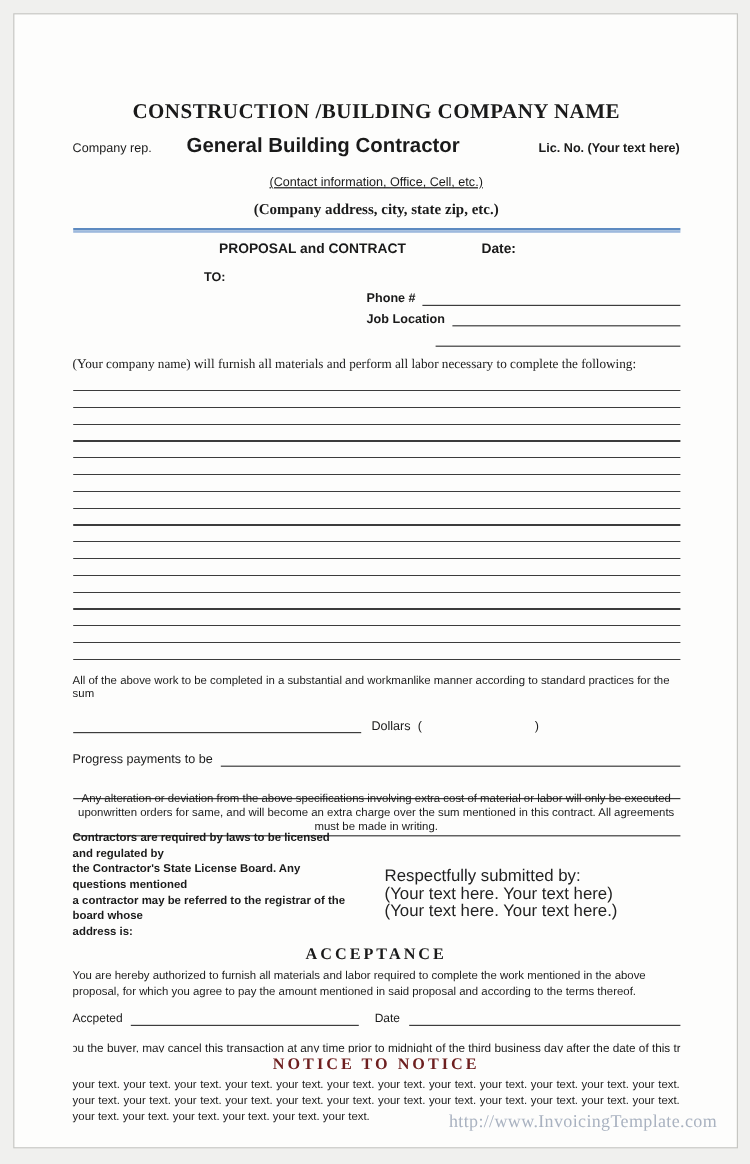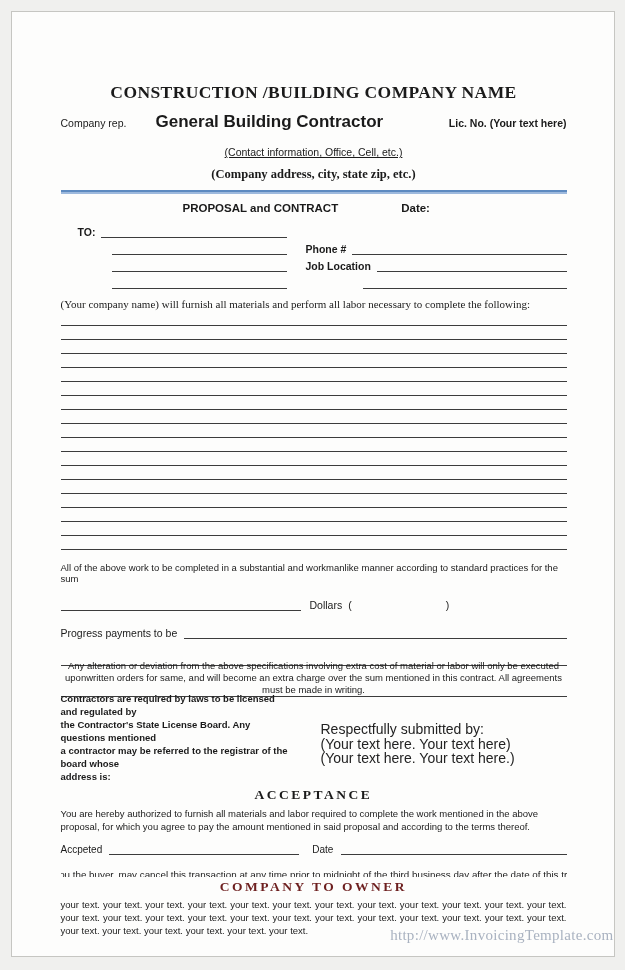--- a/index.html
+++ b/index.html
@@ -40,21 +40,21 @@
     border-top:2px solid #5d8ac0;
     border-bottom:2px solid #9db9dd;
   }
 
   .proposal-row { display:flex; align-items:baseline; margin-top:8px; font-weight:bold; font-size:11.5px; }
   .proposal-title { margin-left:122px; }
   .date-label { margin-left:63px; }
 
   .to-block { margin-top:10px; }
   .to-row { display:flex; align-items:flex-end; height:14px; margin-bottom:3px; }
-  .lcol { width:226px; display:flex; align-items:flex-start; }
+  .lcol { width:226px; display:flex; align-items:center;flex-direction:column; }
   .lcol.indent { padding-left:51px; }
   .to-first { padding-left:17px; }
   .rcol { flex:1; margin-left:19px; display:flex; align-items:flex-end; }
   .blabel { font-weight:bold; font-size:10.5px; white-space:nowrap; margin-right:6px; }
   .fl { flex:1; border-bottom:1px solid #3c3c3c; height:12px; }
   .spacer70 { width:57px; }
 
   .intro { margin-top:9px; font-family:"Liberation Serif", serif; font-size:11px; }
   .ruled {
     margin-top:2px; height:246px;
@@ -96,21 +96,21 @@
   .accepted-line { flex:0 0 190px; margin-left:7px; }
   .date2 { margin-left:13px; margin-right:8px; }
 
   .cancel-wrap { margin-top:9px; overflow:hidden; height:13px; }
   .cancel-text { display:inline-block; white-space:nowrap; margin-left:-7px; font-size:9.8px; }
 
   .notice-heading { color:#6d1f1f; margin-top:2px; }
   .notice-body { margin-top:3px; font-size:9.5px; line-height:13px; text-align:justify; color:#222; }
 
   .watermark {
-    position:absolute; right:0; bottom:12px;
+    position:absolute; right:16px; bottom:12px;
     font-family:"Liberation Serif", serif; font-size:15px;
     color:#a9b2c0; letter-spacing:.3px;
   }
 </style>
 </head>
 <body>
 
 <div class="page">
   <div class="content">
 
@@ -220,20 +220,20 @@
       <span>Accpeted</span>
       <span class="fl accepted-line"></span>
       <span class="date2">Date</span>
       <span class="fl"></span>
     </div>
 
     <div class="cancel-wrap">
       <span class="cancel-text">You the buyer, may cancel this transaction at any time prior to midnight of the third business day after the date of this transaction</span>
     </div>
 
-    <div class="heading-serif notice-heading">COMPANY TO OWNER</div>
+    <div class="heading-serif notice-heading">NOTICE TO NOTICE</div>
 
     <div class="notice-body">your text. your text. your text. your text. your text. your text. your text. your text. your text. your text. your text. your text. your text. your text. your text. your text. your text. your text. your text. your text. your text. your text. your text. your text. your text. your text. your text. your text. your text. your text.</div>
 
   </div>
 
   <div class="watermark">http://www.InvoicingTemplate.com</div>
 </div>
 
 </body></html>

